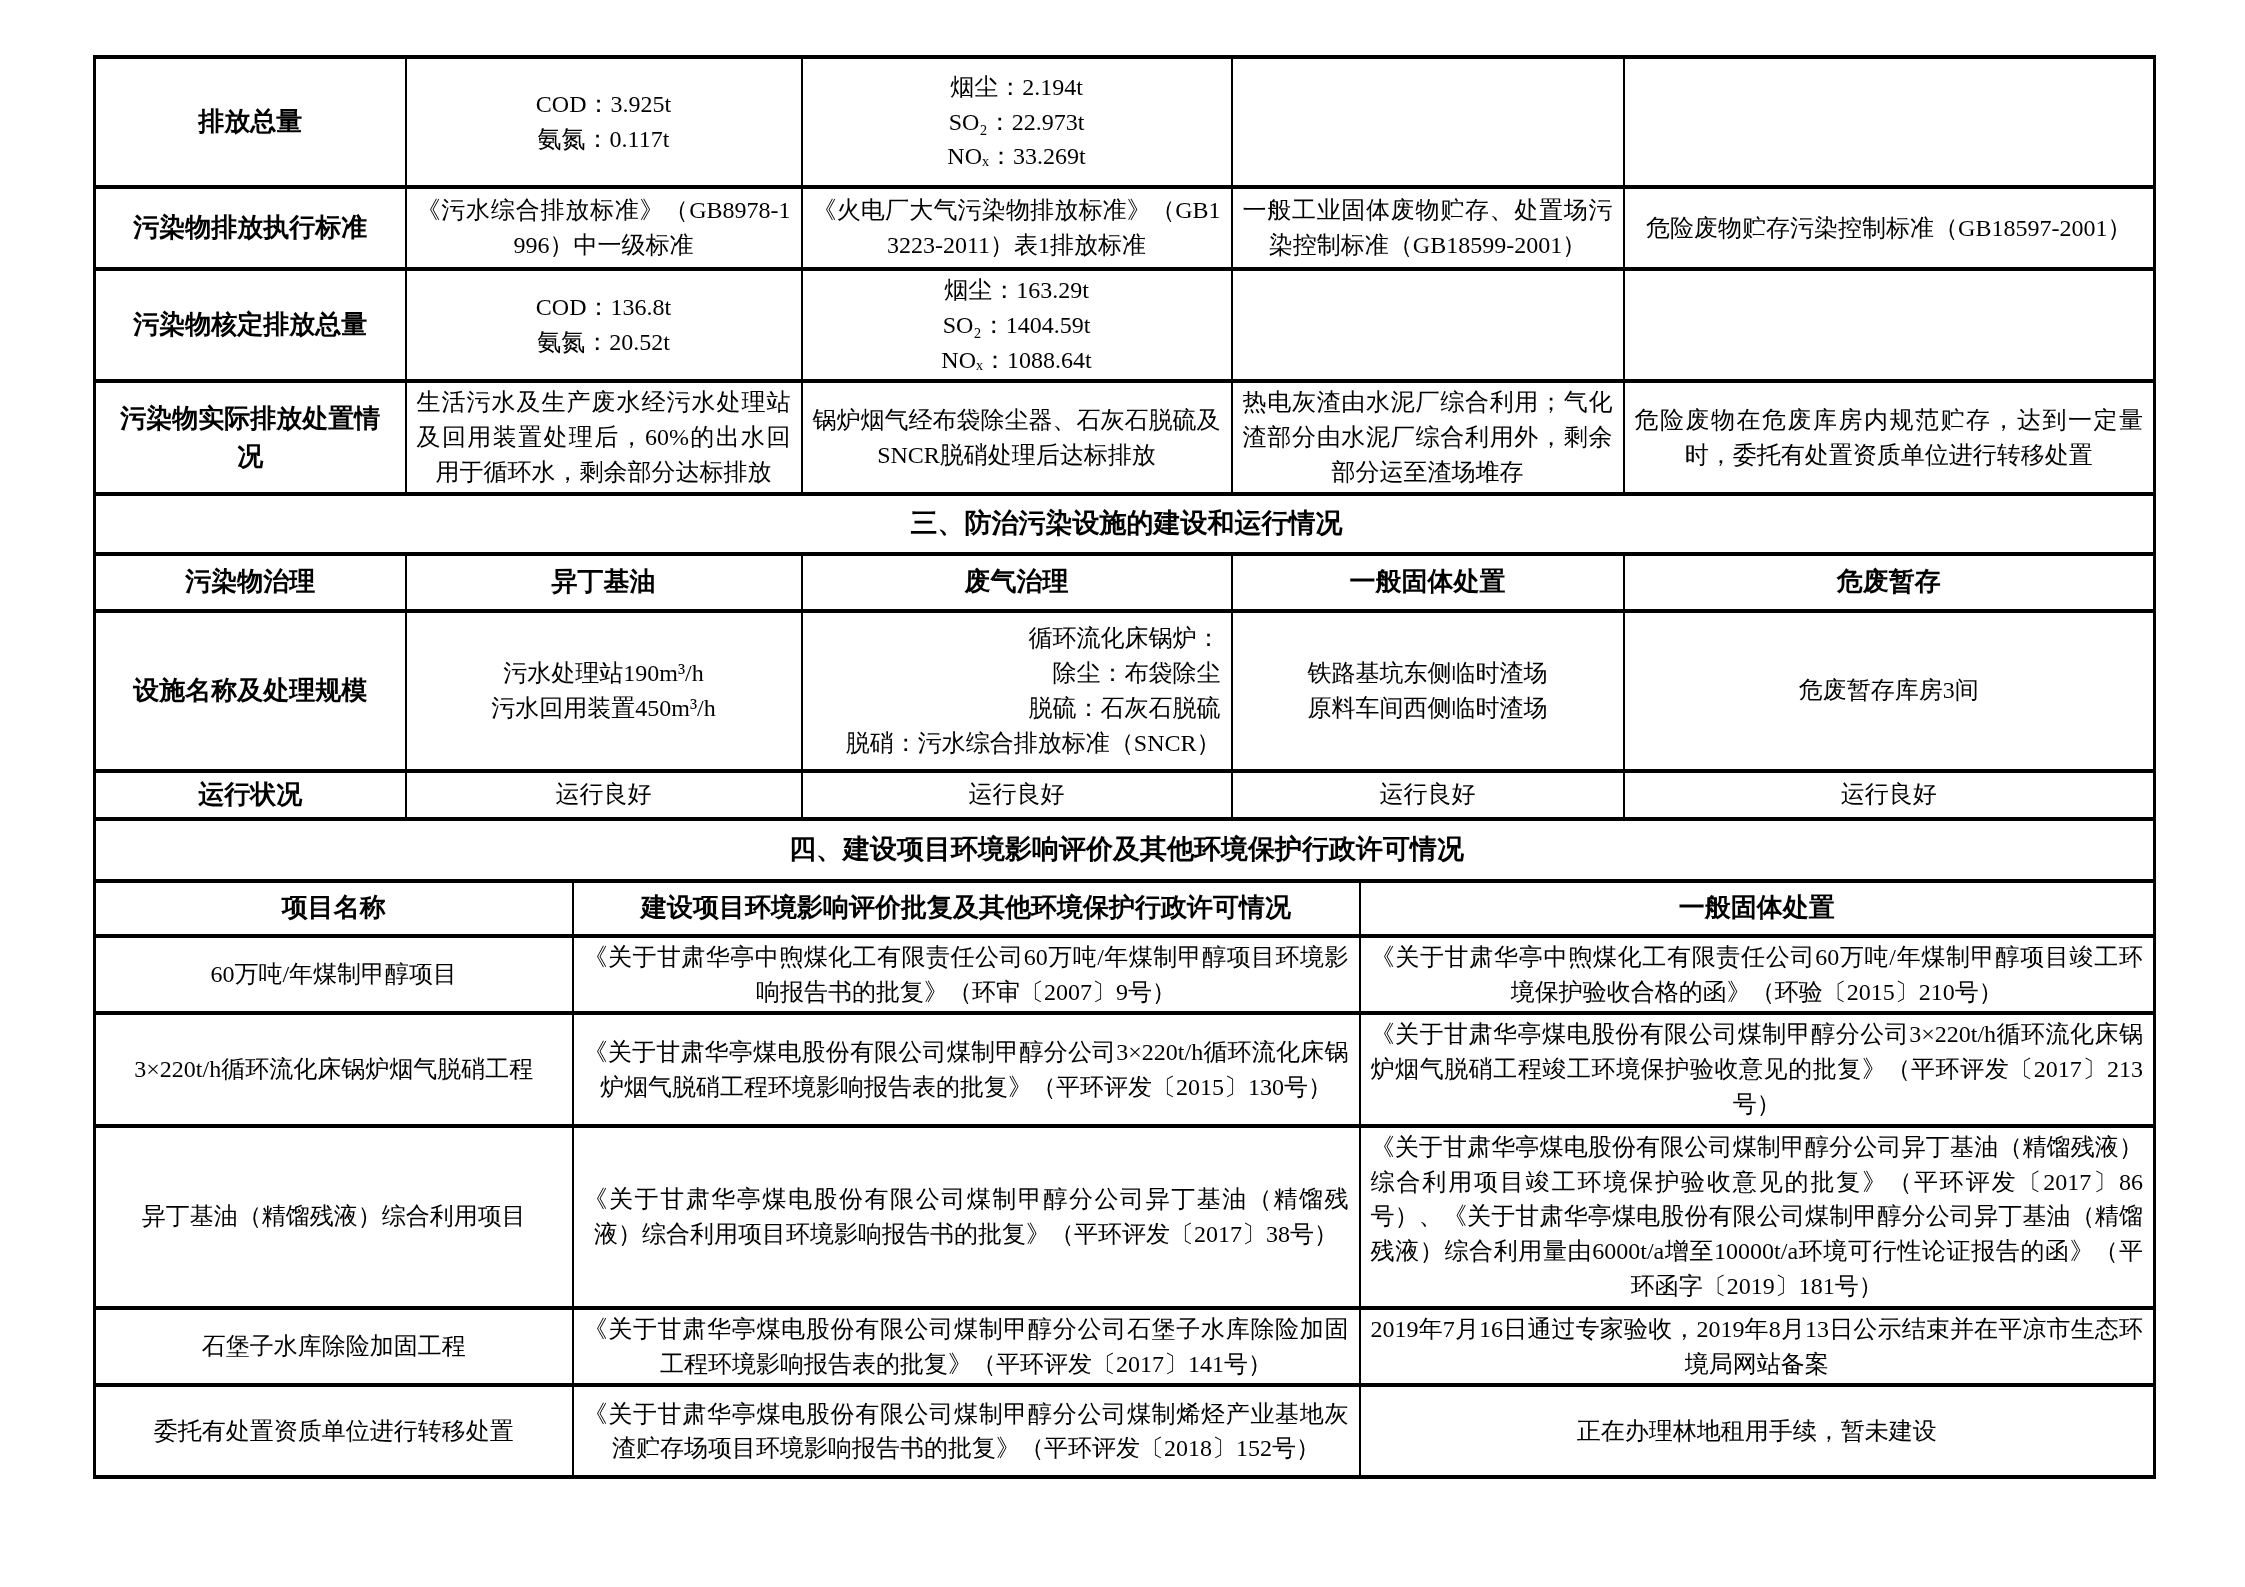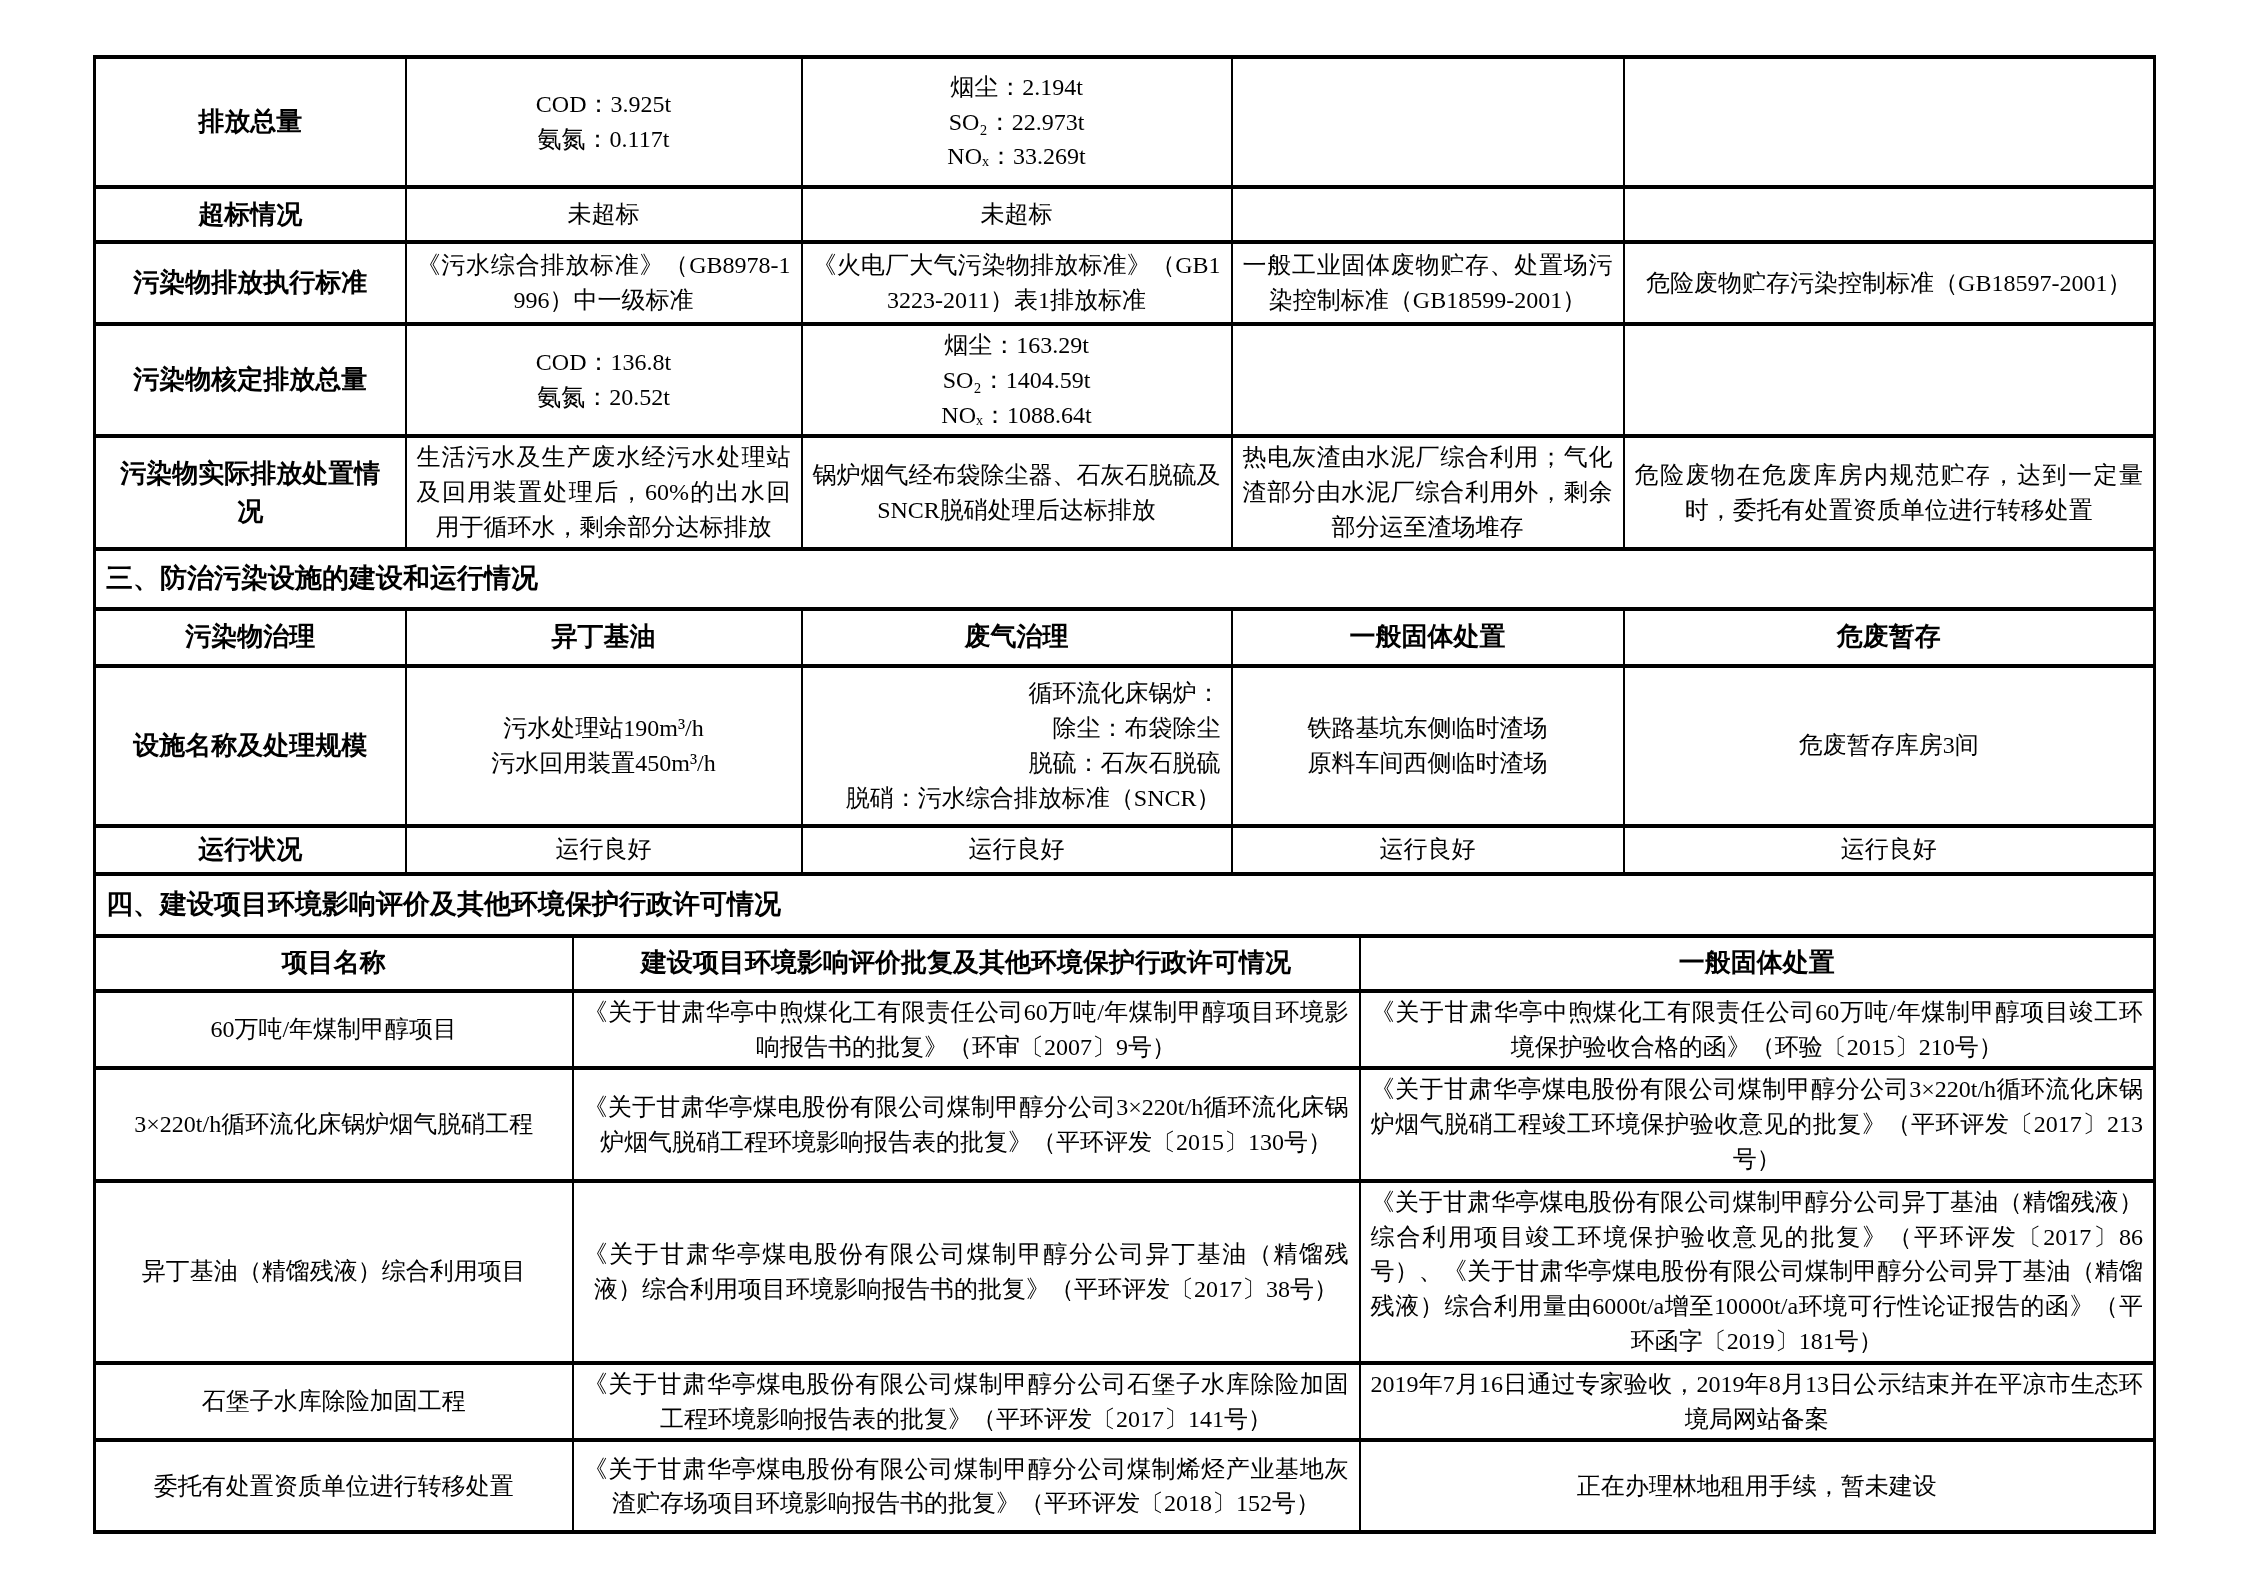--- a/index.html
+++ b/index.html
@@ -15,21 +15,21 @@
   }
   td,th{
     border:2px solid #000;
     border-top-width:4px;border-bottom-width:4px;
     padding:2px 10px;
     text-align:center;vertical-align:middle;
     font-size:24px;line-height:1.45;font-weight:normal;
   }
   th.lab{font-weight:bold;font-size:26px;padding:2px 20px;}
   .bold{font-weight:bold;font-size:26px;}
-  .heading{text-align:left;font-weight:bold;font-size:27px;padding:4px 6px 4px 10px;}
+  .heading{text-align:center;font-weight:bold;font-size:27px;padding:4px 6px 4px 10px;}
   .leftcell{text-align:right;padding-left:14px;}
   .para{text-align:justify;text-align-last:center;word-break:break-all;}
   .lines div{white-space:nowrap;}
   tr.hA{height:130px;} tr.hB{height:55px;} tr.hC{height:82px;}
   tr.hD{height:107px;} tr.hE{height:106px;} tr.hF{height:60px;}
   tr.hG{height:57px;font-family:Liberation Serif, serif;} tr.hH{height:160px;} tr.hI{height:48px;}
   tr.hJ{height:62px;} tr.hK{height:55px;} tr.hL{height:70px;}
   tr.hM{height:101px;} tr.hN{height:170px;} tr.hO{height:75px;margin-left:12px;}
   tr.hP{height:92px;}
 </style>
@@ -57,27 +57,20 @@
       </td>
       <td class="lines">
         <div>烟尘：2.194t</div>
         <div>SO₂：22.973t</div>
         <div>NOₓ：33.269t</div>
       </td>
       <td colspan="2"></td>
       <td></td>
     </tr>
 
-    <tr class="hB">
-      <th class="lab">超标情况</th>
-      <td colspan="2">未超标</td>
-      <td>未超标</td>
-      <td colspan="2"></td>
-      <td></td>
-    </tr>
 
     <tr class="hC">
       <th class="lab">污染物排放执行标准</th>
       <td colspan="2" class="para">《污水综合排放标准》（GB8978-1996）中一级标准</td>
       <td class="para">《火电厂大气污染物排放标准》（GB13223-2011）表1排放标准</td>
       <td colspan="2" class="para">一般工业固体废物贮存、处置场污染控制标准（GB18599-2001）</td>
       <td class="para">危险废物贮存污染控制标准（GB18597-2001）</td>
     </tr>
 
     <tr class="hD">

